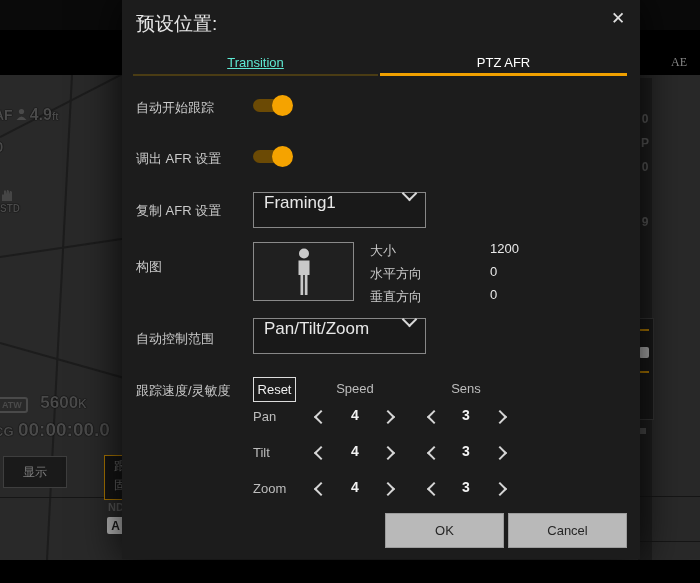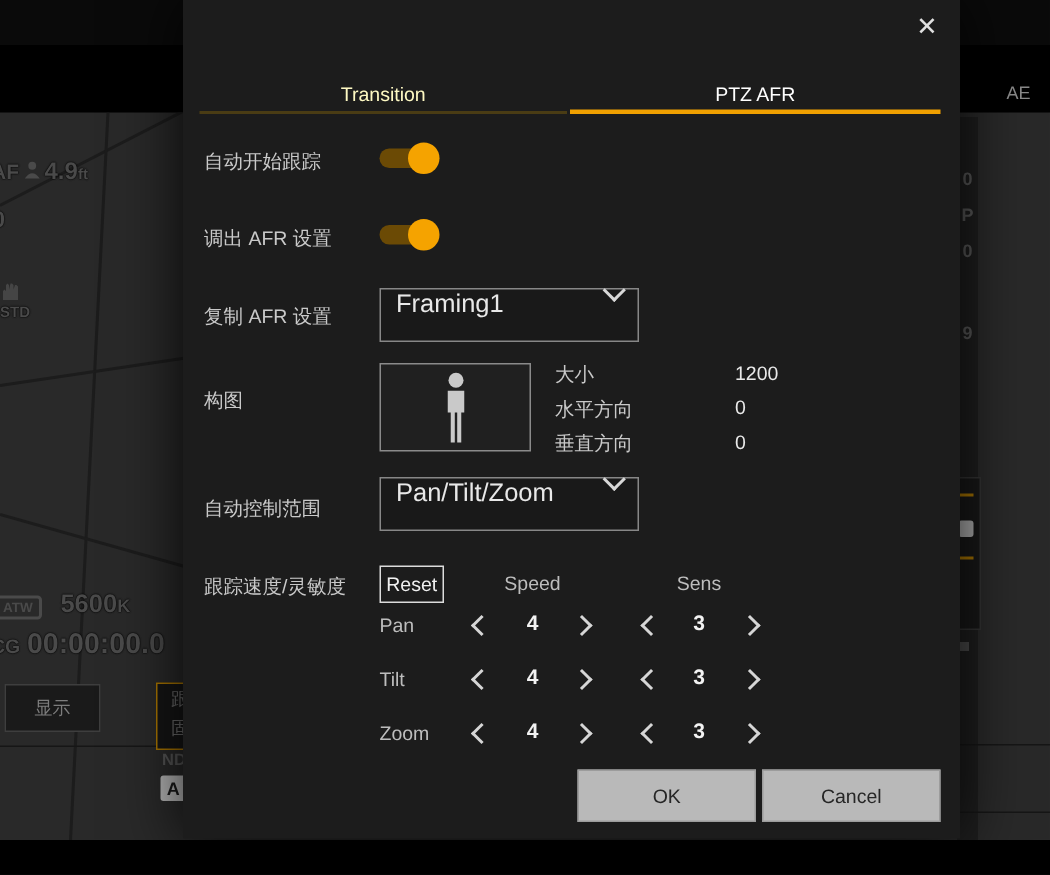--- a/index.html
+++ b/index.html
@@ -32,21 +32,21 @@
   
   #dialog{left:122px;top:0;width:518px;height:559px;background:#1c1c1c;box-shadow:0 0 40px rgba(0,0,0,.85);}
   .dlg-label{color:#c9c9c9;font-size:13px;white-space:nowrap;}
   #dlg-title{left:14px;top:11px;font-size:19px;color:#e8e8e8;}
   #preset-input{left:116px;top:8px;width:280px;height:30px;background:transparent;border:none;outline:none;
                 border-bottom:1px solid #9a9a9a;color:#f0f0f0;font-size:20px;
                 font-family:"Liberation Sans","DejaVu Sans",sans-serif;padding:0;}
   #close-btn{right:10px;top:6px;width:24px;height:24px;color:#e0e0e0;font-size:17px;display:flex;
              align-items:center;justify-content:center;cursor:pointer;}
   .tab{top:50px;height:24px;font-size:13px;display:flex;align-items:center;justify-content:center;cursor:pointer;}
-  #tab-transition{left:11px;width:245px;color:#fef9c3;}
+  #tab-transition{left:11px;width:245px;color:#5eead4;text-decoration:underline;}
   #tab-ptzafr{left:258px;width:247px;color:#fff;}
   #tabline-inactive{left:11px;top:74px;width:245px;height:2px;background:#4a3c14;}
   #tabline-active{left:258px;top:73px;width:247px;height:3px;background:#f0a000;}
 
   .toggle{width:40px;height:21px;cursor:pointer;}
   .toggle .track{position:absolute;left:0;top:4px;width:30px;height:13px;border-radius:7px;background:#6b4a05;}
   .toggle .knob{position:absolute;right:0;top:0;width:21px;height:21px;border-radius:50%;background:#f5a300;}
 
   .select{height:34px;border:1px solid #878787;background:#191919;color:#e8e8e8;font-size:17px;
           display:flex;align-items:flex-start;padding:0 10px;justify-content:space-between;cursor:pointer;}
@@ -121,39 +121,40 @@
     </div>
   <div class="abs faintline" style="left:0;top:497px;width:108px;"></div>
 
   <div class="abs" id="fixed-box">
     <span style="display:block;height:19px;">跟</span>
     <span style="display:block;">固</span>
   </div>
   <div class="abs" id="nd-wrap">ND</div>
   <div class="abs" id="gain-badge">A</div>
 
-  <div class="abs bottom-label" style="left:671px;top:55px;color:#8a8a8a;">AE</div>
+  <div class="abs bottom-label" style="left:671px;top:55px;color:#8a8a8a;font-family:Liberation Serif, serif;">AE</div>
   <div class="abs" id="right-strip">
     <span class="strip-ch" style="top:34px;">0</span>
     <span class="strip-ch" style="top:58px;">P</span>
     <span class="strip-ch" style="top:82px;">0</span>
     <span class="strip-ch" style="top:137px;">9</span>
   </div>
   <div class="abs" id="ctrl-box">
     <div class="ctrl-dash" style="top:10px;"></div>
     <div class="ctrl-blob" style="top:28px;"></div>
     <div class="ctrl-dash" style="top:52px;"></div>
   </div>
   <div class="abs" style="left:640px;top:428px;width:6px;height:6px;background:#4a4a4a;"></div>
   <div class="abs faintline" style="left:640px;top:496px;width:60px;"></div>
   <div class="abs faintline" style="left:640px;top:541px;width:60px;"></div>
 
 
   <div class="abs" id="dialog">
 
+    <div class="abs" id="dlg-title">预设位置:</div>
     <div class="abs" id="close-btn">✕</div>
 
     <div class="abs tab" id="tab-transition">Transition</div>
     <div class="abs tab" id="tab-ptzafr">PTZ AFR</div>
     <div class="abs" id="tabline-inactive"></div>
     <div class="abs" id="tabline-active"></div>
 
     <div class="abs dlg-label" style="left:14px;top:99px;">自动开始跟踪</div>
     <div class="abs toggle" style="left:131px;top:95px;">
       <div class="track"></div>

